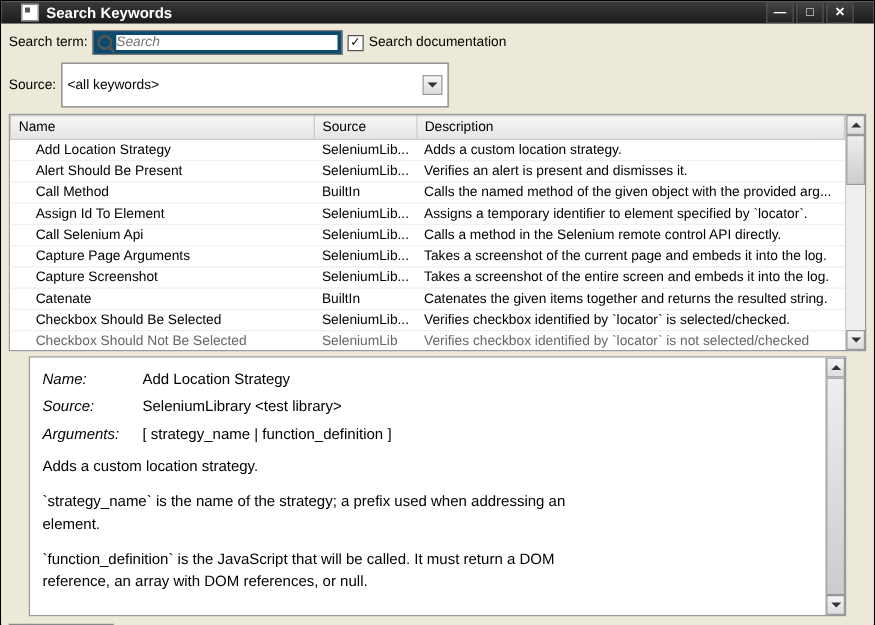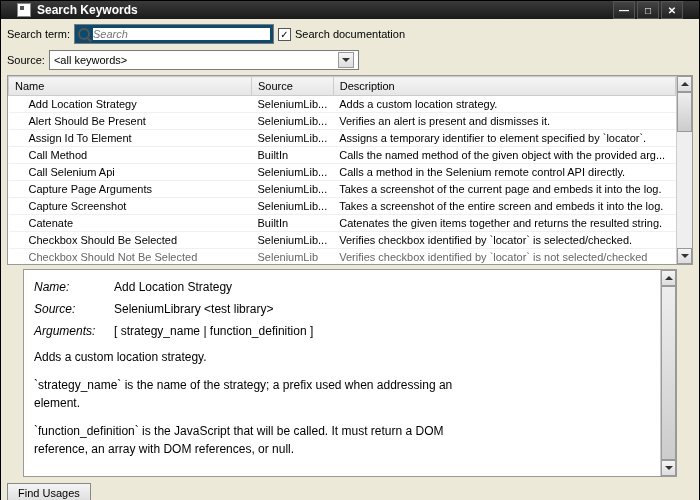--- a/index.html
+++ b/index.html
@@ -107,21 +107,21 @@
       border: 1px solid #555;
       background: #fff;
       display: flex;
       align-items: center;
       justify-content: center;
       font-size: 10px;
     }
     .source-select {
       flex: 1;
       max-width: 310px;
-      height: 20px;
+      height: 36px;
       border: 1px solid #7a7a7a;
       background: #fff;
       display: flex;
       align-items: center;
       padding: 0 4px;
       justify-content: space-between;
     }
     .dropdown-arrow {
       width: 16px; height: 16px;
       background: linear-gradient(#f5f5f5,#ddd);
@@ -288,28 +288,28 @@
                 <td class="col-name">Add Location Strategy</td>
                 <td class="src col-src">SeleniumLib...</td>
                 <td class="desc">Adds a custom location strategy.</td>
               </tr>
               <tr>
                 <td class="col-name">Alert Should Be Present</td>
                 <td class="src col-src">SeleniumLib...</td>
                 <td class="desc">Verifies an alert is present and dismisses it.</td>
               </tr>
               <tr>
-                <td class="col-name">Assign Id To Element</td>
-                <td class="src col-src">SeleniumLib...</td>
-                <td class="desc">Assigns a temporary identifier to element specified by `locator`.</td>
-              </tr>
-              <tr>
                 <td class="col-name">Call Method</td>
                 <td class="src col-src">BuiltIn</td>
                 <td class="desc">Calls the named method of the given object with the provided arg...</td>
+              </tr>
+              <tr>
+                <td class="col-name">Assign Id To Element</td>
+                <td class="src col-src">SeleniumLib...</td>
+                <td class="desc">Assigns a temporary identifier to element specified by `locator`.</td>
               </tr>
               <tr>
                 <td class="col-name">Call Selenium Api</td>
                 <td class="src col-src">SeleniumLib...</td>
                 <td class="desc">Calls a method in the Selenium remote control API directly.</td>
               </tr>
               <tr>
                 <td class="col-name">Capture Page Arguments</td>
                 <td class="src col-src">SeleniumLib...</td>
                 <td class="desc">Takes a screenshot of the current page and embeds it into the log.</td>

